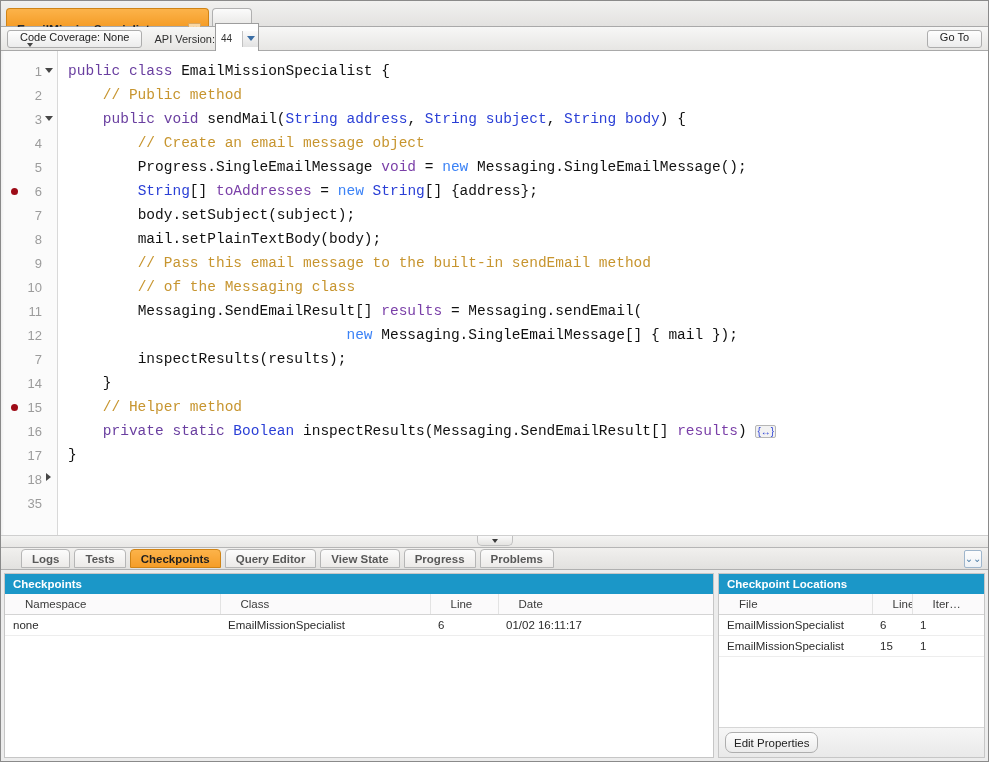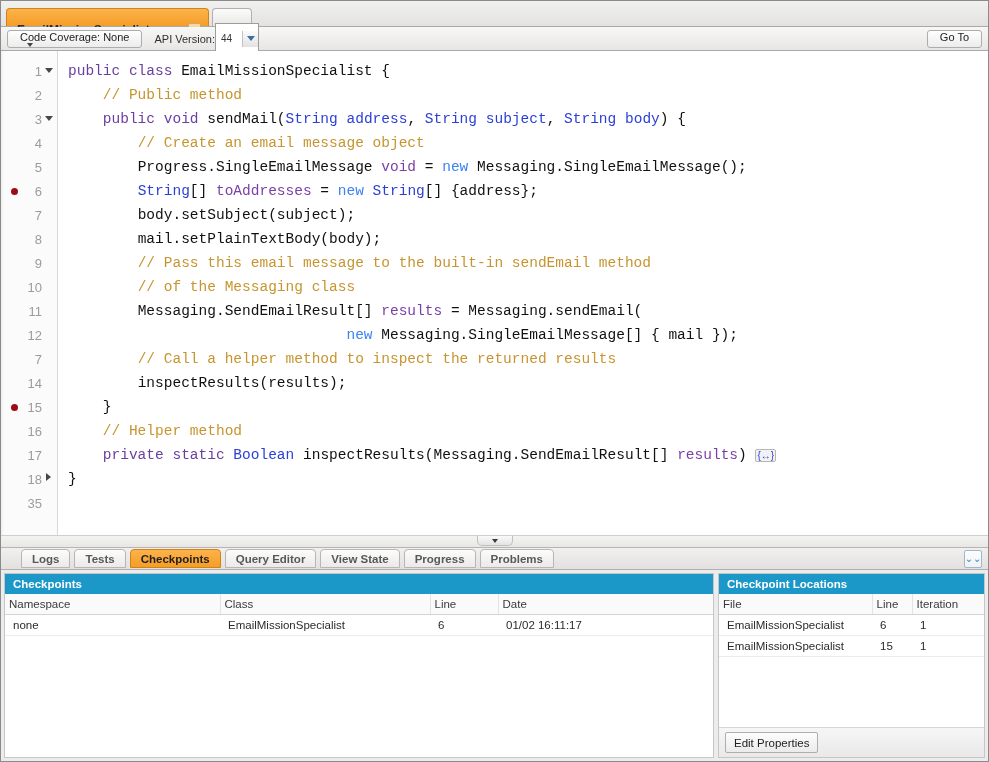--- a/index.html
+++ b/index.html
@@ -358,21 +358,21 @@
     width: 100%;
     border-collapse: collapse;
     table-layout: fixed;
     font-size: 11.5px;
   }
   table.grid th {
     text-align: left;
     font-weight: normal;
     color: #3a3a3a;
     background: #fbfafb;
-    padding: 4px 4px;
+    padding: 4px 20px;
     border-bottom: 1px solid #d4d4d4;
     border-right: 1px solid #e3e3e3;
     white-space: nowrap;
     overflow: hidden;
     text-overflow: ellipsis;
   }
   table.grid th:last-child { border-right: none; }
   table.grid td {
     color: #2b2b2b;
     padding: 4px 8px;
@@ -384,21 +384,21 @@
   .grid-wrap { flex: 1 1 auto; overflow: hidden; background: #fff; }
   .panel-foot {
     flex: 0 0 auto;
     border-top: 1px solid #d6d6d6;
     background: linear-gradient(#f6f6f6, #e9e9e9);
     padding: 4px 6px;
   }
   .btn-sm {
     height: 19px;
     border: 1px solid #aeaeae;
-    border-radius: 2px;
+    border-radius: 7px;
     background: linear-gradient(#fdfdfd, #ebebeb);
     font-size: 11.5px;
     color: #222;
     padding: 0 8px;
     display: inline-flex;
     align-items: center;
     cursor: pointer;
   }
 </style>
 </head>
@@ -521,21 +521,20 @@
         <div class="cline"><span class="t-pln">    </span><span class="t-kw">public</span><span class="t-pln"> </span><span class="t-kw">void</span><span class="t-pln"> sendMail(</span><span class="t-type">String</span><span class="t-pln"> </span><span class="t-type">address</span><span class="t-pln">, </span><span class="t-type">String</span><span class="t-pln"> </span><span class="t-type">subject</span><span class="t-pln">, </span><span class="t-type">String</span><span class="t-pln"> </span><span class="t-type">body</span><span class="t-pln">) {</span></div>
         <div class="cline"><span class="t-pln">        </span><span class="t-cmt">// Create an email message object</span></div>
         <div class="cline"><span class="t-pln">        </span><span class="t-pln">Progress.SingleEmailMessage </span><span class="t-var">void</span><span class="t-pln"> = </span><span class="t-new">new</span><span class="t-pln"> Messaging.SingleEmailMessage();</span></div>
         <div class="cline"><span class="t-pln">        </span><span class="t-type">String</span><span class="t-pln">[] </span><span class="t-var">toAddresses</span><span class="t-pln"> = </span><span class="t-new">new</span><span class="t-pln"> </span><span class="t-type">String</span><span class="t-pln">[] {address};</span></div>
         <div class="cline"><span class="t-pln">        </span><span class="t-pln">body.setSubject(subject);</span></div>
         <div class="cline"><span class="t-pln">        </span><span class="t-pln">mail.setPlainTextBody(body);</span></div>
         <div class="cline"><span class="t-pln">        </span><span class="t-cmt">// Pass this email message to the built-in sendEmail method</span></div>
         <div class="cline"><span class="t-pln">        </span><span class="t-cmt">// of the Messaging class</span></div>
         <div class="cline"><span class="t-pln">        </span><span class="t-pln">Messaging.SendEmailResult[] </span><span class="t-var">results</span><span class="t-pln"> = Messaging.sendEmail(</span></div>
         <div class="cline"><span class="t-pln">                                </span><span class="t-new">new</span><span class="t-pln"> Messaging.SingleEmailMessage[] { mail });</span></div>
-        <div class="cline"><span class="t-pln">        </span><span class="t-cmt">// Call a helper method to inspect the returned results</span></div>
         <div class="cline"><span class="t-pln">        </span><span class="t-pln">inspectResults(results);</span></div>
         <div class="cline"><span class="t-pln">    </span><span class="t-pln">}</span></div>
         <div class="cline"><span class="t-pln">    </span><span class="t-cmt">// Helper method</span></div>
         <div class="cline"><span class="t-pln">    </span><span class="t-kw">private</span><span class="t-pln"> </span><span class="t-kw">static</span><span class="t-pln"> </span><span class="t-type">Boolean</span><span class="t-pln"> inspectResults(Messaging.SendEmailResult[] </span><span class="t-var">results</span><span class="t-pln">) </span><span class="foldbox">{↔}</span></div>
         <div class="cline"><span class="t-pln">}</span></div>
       </div>
   </div>
 
   <div class="splitter">
     <div class="grip">

